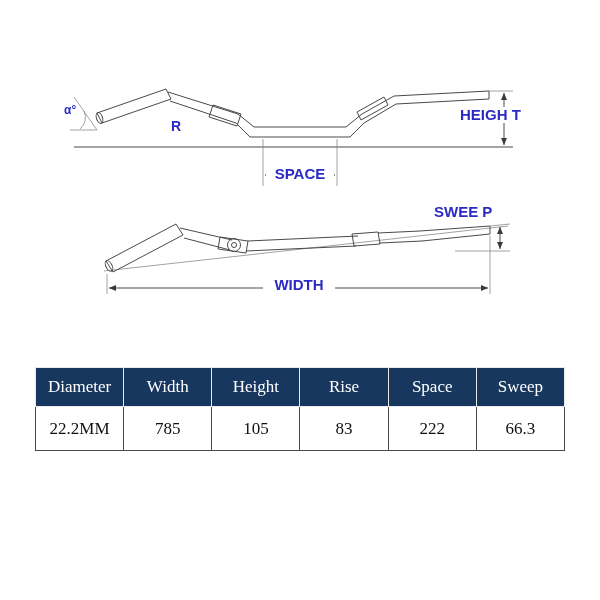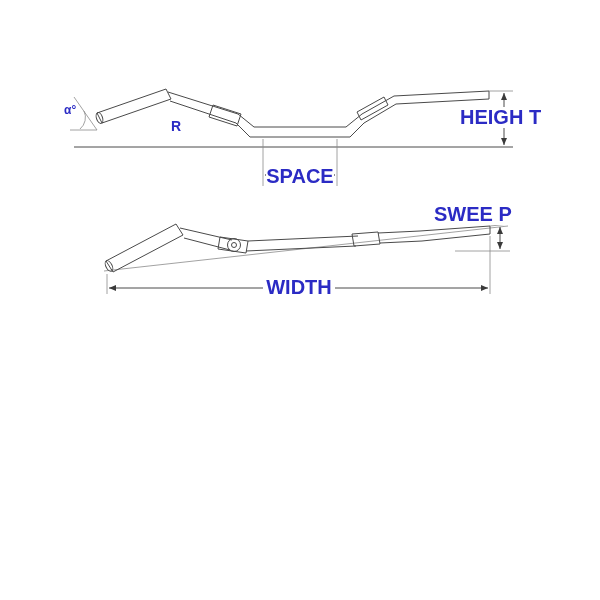--- a/index.html
+++ b/index.html
@@ -4,21 +4,21 @@
 <style>
   html,body{margin:0;padding:0;background:#ffffff;}
   .canvas{
     position:relative;width:600px;height:600px;background:#ffffff;
     font-family:"Liberation Sans",sans-serif;overflow:hidden;
   }
   svg .ln{stroke:#4a4a4a;stroke-width:1;fill:none;}
   svg .thin{stroke:#8a8a8a;stroke-width:0.8;fill:none;}
   svg .dim{stroke:#4a4a4a;stroke-width:1;fill:none;}
   .lbl{
-    position:absolute;color:#2b2bc4;font-weight:bold;font-size:20px;
+    position:absolute;color:#2b2bc4;font-weight:bold;font-size:15px;
     background:#ffffff;line-height:1.05;white-space:nowrap;z-index:2;
     text-align:center;
   }
   .lbl.small{font-size:12px;font-weight:bold;}
   table.spec{
     position:absolute;left:35px;top:367px;width:530px;
     border-collapse:collapse;table-layout:fixed;
     font-family:"Liberation Serif",serif;font-size:17px;z-index:2;
   }
   table.spec th{
@@ -111,14 +111,36 @@
     </g>
   </svg>
 
   <div class="lbl small" style="left:64px;top:104px;">α°</div>
   <div class="lbl" style="left:171px;top:119px;font-size:14px;">R</div>
   <div class="lbl" style="left:460px;top:107px;">HEIGH T</div>
   <div class="lbl" style="left:266px;top:166px;width:68px;">SPACE</div>
   <div class="lbl" style="left:434px;top:204px;">SWEE P</div>
   <div class="lbl" style="left:263px;top:277px;width:72px;">WIDTH</div>
 
+  <table class="spec">
+    <thead>
+      <tr>
+        <th>Diameter</th>
+        <th>Width</th>
+        <th>Height</th>
+        <th>Rise</th>
+        <th>Space</th>
+        <th>Sweep</th>
+      </tr>
+    </thead>
+    <tbody>
+      <tr>
+        <td>22.2MM</td>
+        <td>785</td>
+        <td>105</td>
+        <td>83</td>
+        <td>222</td>
+        <td>66.3</td>
+      </tr>
+    </tbody>
+  </table>
 
 </div>
 
 </body></html>

